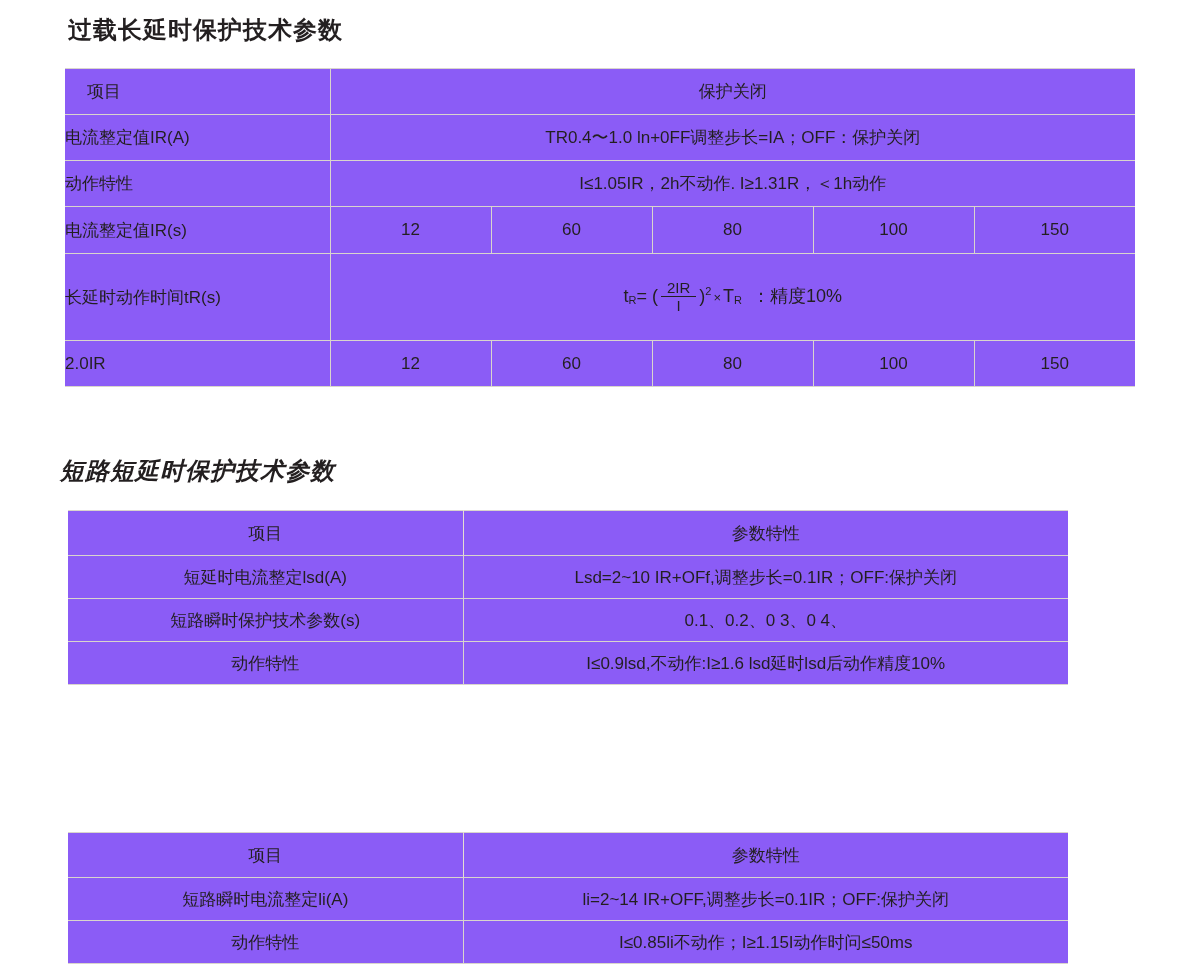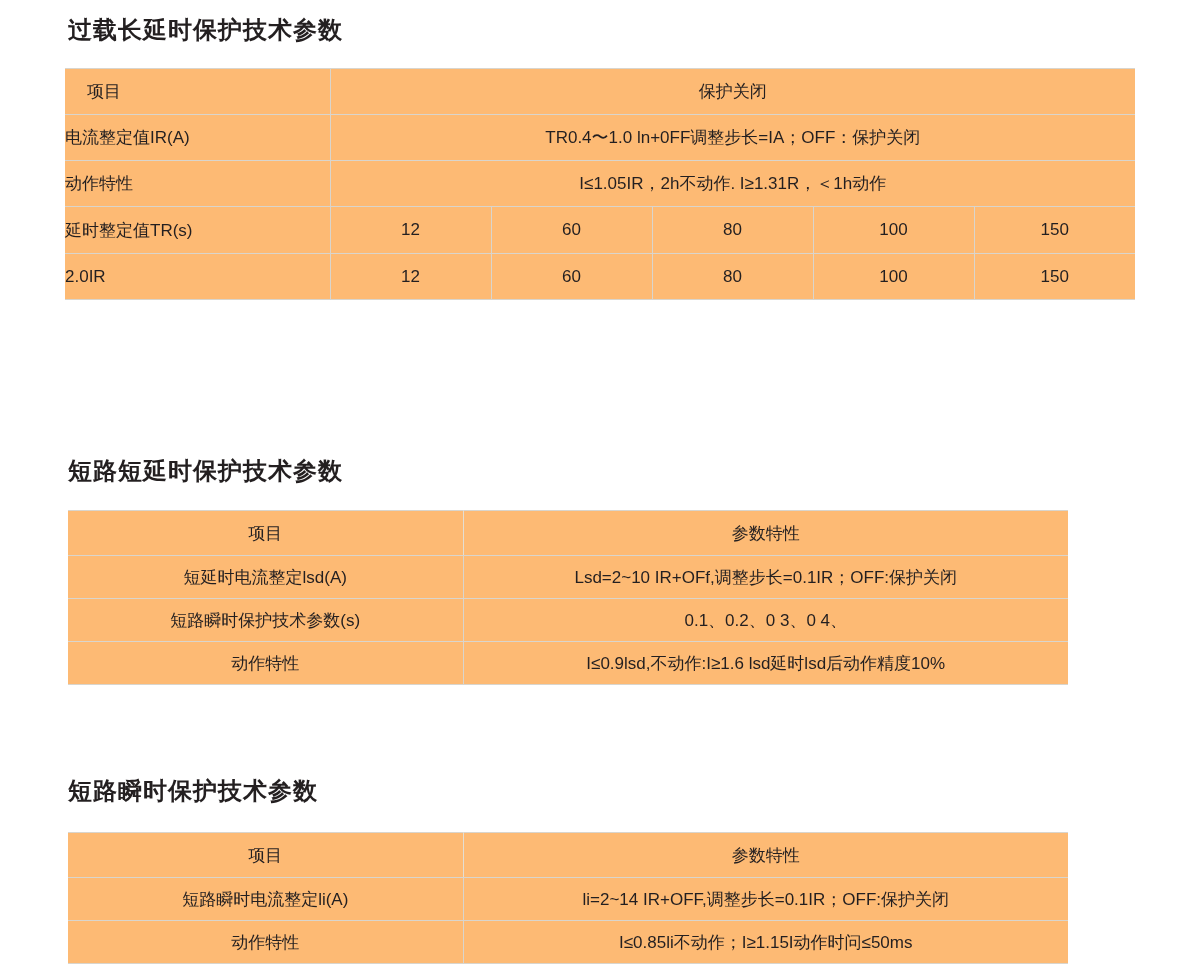--- a/index.html
+++ b/index.html
@@ -34,21 +34,21 @@
   }
   table.param-table td,
   table.param-table th {
     border-top: 1px solid #d9d5cd;
     border-bottom: 1px solid #d9d5cd;
     padding: 0;
     font-weight: 400;
     font-size: 17px;
     color: #231f20;
     vertical-align: middle;
-    background: #fdba74;
+    background: #8b5cf6;
   }
   .head-row td {
     background: #faf5ea;
     border-top: 1px solid #e4ded2;
     border-bottom: 1px solid #e4ded2;
     font-size: 18px;
     text-align: center;
     height: 44px;
   }
   .label-cell {
@@ -118,21 +118,21 @@
     padding: 0 2px;
   }
 
   
   #table2, #table3 { width: 1000px; margin-left: 68px; }
   #table2 td, #table3 td { height: 42px; }
   #table2 .head-row td, #table3 .head-row td { height: 44px; }
 
   .pos-t1 { position: absolute; top: 68px; left: 0; }
   .pos-h1 { position: absolute; top: 14px; left: 68px; }
-  .pos-h2 { position: absolute; top: 455px; left: 68px; }
+  .pos-h2 { position: absolute; top: 455px; left: 60px; font-style: italic; }
   .pos-t2 { position: absolute; top: 510px; left: 0; }
   .pos-h3 { position: absolute; top: 775px; left: 68px; }
   .pos-t3 { position: absolute; top: 832px; left: 0; }
 </style>
 </head>
 <body>
 
 <div class="page">
 
   <div class="section-title pos-h1">过载长延时保护技术参数</div>
@@ -154,26 +154,34 @@
         </tr>
         <tr class="r1">
           <td class="label-cell">电流整定值IR(A)</td>
           <td class="val-cell" colspan="5">TR0.4〜1.0 ln+0FF调整步长=IA；OFF：保护关闭</td>
         </tr>
         <tr class="r2">
           <td class="label-cell">动作特性</td>
           <td class="val-cell" colspan="5">I≤1.05IR，2h不动作.   I≥1.31R，＜1h动作</td>
         </tr>
         <tr class="r3">
-          <td class="label-cell">延时整定值TR(s)</td>
+          <td class="label-cell">电流整定值IR(s)</td>
           <td class="split-cell">12</td>
           <td class="split-cell">60</td>
           <td class="split-cell">80</td>
           <td class="split-cell">100</td>
           <td class="split-cell last">150</td>
+        </tr>
+        <tr class="r4">
+          <td class="label-cell">长延时动作时间tR(s)</td>
+          <td class="val-cell" colspan="5">
+            <span class="formula">
+              <span>t</span><span class="sub">R</span><span>= (</span><span class="frac"><span class="num">2IR</span><span class="den">I</span></span><span>)</span><span class="sup">2</span><span class="times">×</span><span>T</span><span class="sub">R</span>&nbsp;&nbsp;<span>：精度10%</span>
+            </span>
+          </td>
         </tr>
         <tr class="r5">
           <td class="label-cell">2.0IR</td>
           <td class="split-cell">12</td>
           <td class="split-cell">60</td>
           <td class="split-cell">80</td>
           <td class="split-cell">100</td>
           <td class="split-cell last">150</td>
         </tr>
       </tbody>
@@ -202,21 +210,20 @@
           <td class="val-cell">0.1、0.2、0 3、0 4、</td>
         </tr>
         <tr>
           <td class="val-cell" style="border-right:1px solid #d9d5cd;">动作特性</td>
           <td class="val-cell">I≤0.9lsd,不动作:I≥1.6 lsd延时lsd后动作精度10%</td>
         </tr>
       </tbody>
     </table>
   </div>
 
-  <div class="section-title pos-h3">短路瞬时保护技术参数</div>
 
   <div class="pos-t3">
     <table class="param-table" id="table3">
       <colgroup>
         <col style="width:395px">
         <col style="width:605px">
       </colgroup>
       <tbody>
         <tr class="head-row">
           <td class="val-cell" style="border-right:1px solid #e4ded2;">项目</td>

